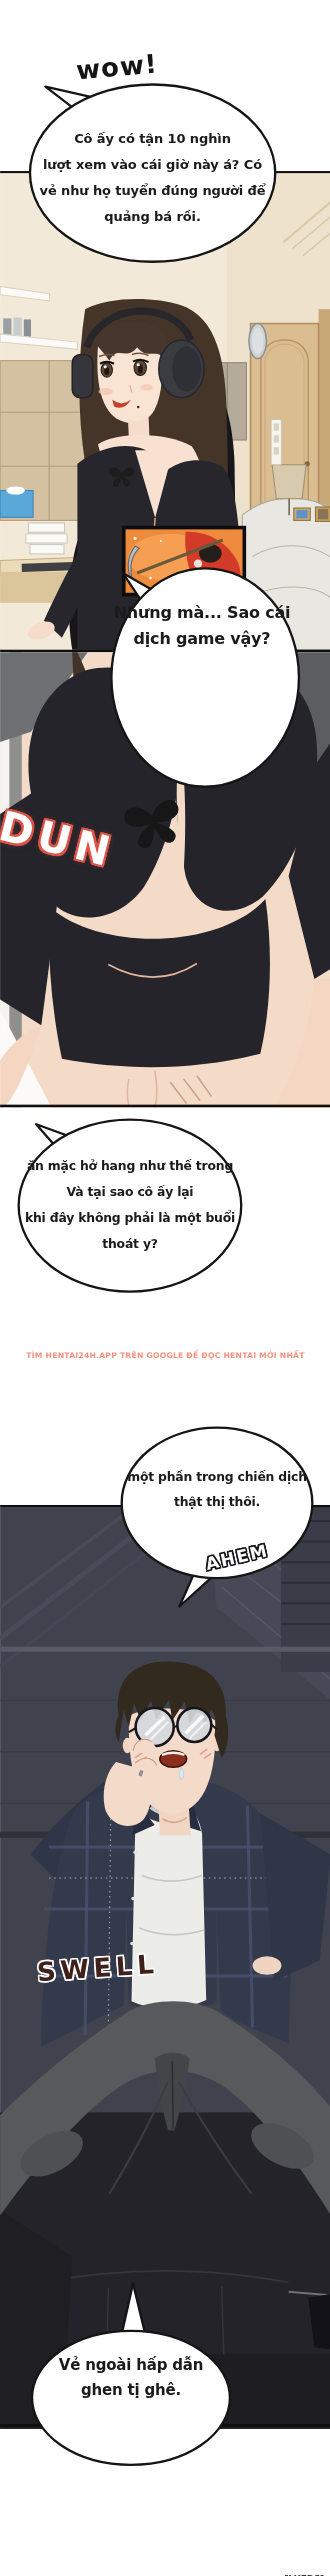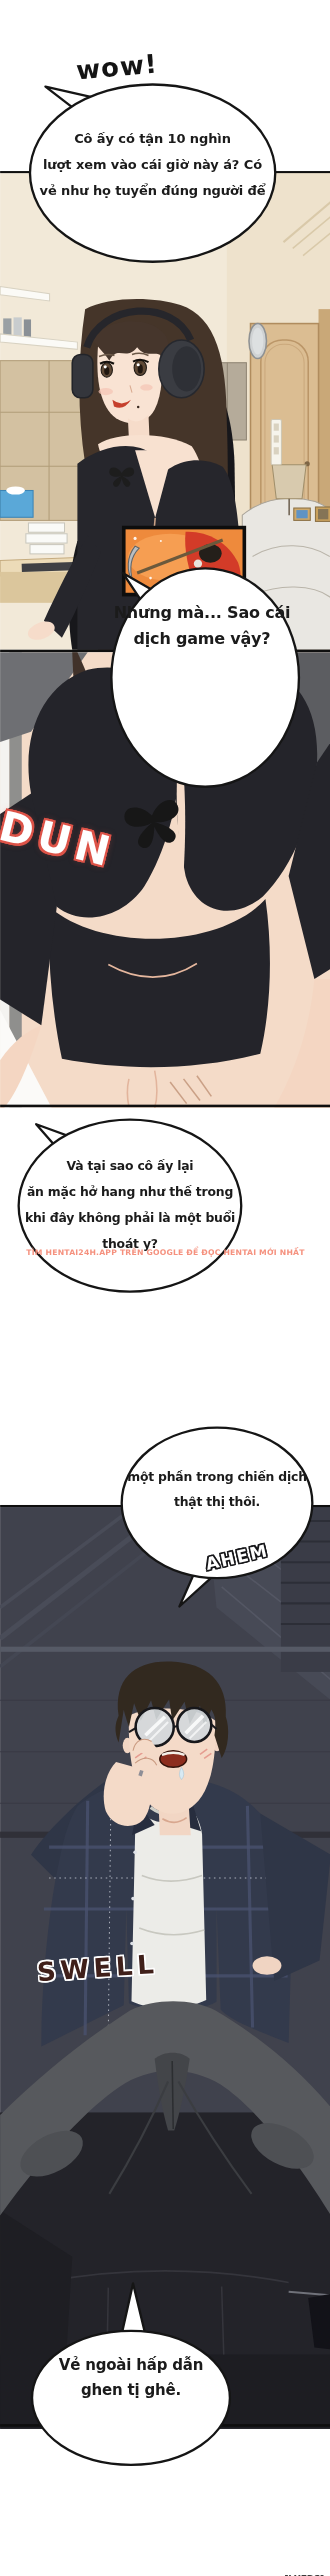--- a/index.html
+++ b/index.html
@@ -18,21 +18,21 @@
   .sfx-dun{left:6.2px;top:802px;font-size:41px;color:#ffffff;transform:rotate(14deg);transform-origin:left top;
            letter-spacing:5.2px;
            text-shadow:-2.1px -2.1px 0 #dd5348,2.1px -2.1px 0 #dd5348,-2.1px 2.1px 0 #dd5348,2.1px 2.1px 0 #dd5348,
                        0 -2.1px 0 #dd5348,0 2.1px 0 #dd5348,-2.1px 0 0 #dd5348,2.1px 0 0 #dd5348,0 0 7.2px rgba(221,83,72,.55);}
   .sfx-ahem{left:205px;top:1547px;font-size:17px;color:#ffffff;transform:rotate(-13deg);letter-spacing:2.1px;
            text-shadow:-1.5px -1.5px 0 #17171a,1.5px -1.5px 0 #17171a,-1.5px 1.5px 0 #17171a,1.5px 1.5px 0 #17171a,
                        0 -1.5px 0 #17171a,0 1.5px 0 #17171a,-1.5px 0 0 #17171a,1.5px 0 0 #17171a;}
   .sfx-swell{left:37px;top:1953px;font-size:26px;color:#40201a;transform:rotate(-4deg);letter-spacing:4.6px;
            text-shadow:-1.5px -1.5px 0 #fff,1.5px -1.5px 0 #fff,-1.5px 1.5px 0 #fff,1.5px 1.5px 0 #fff,
                        0 -1.5px 0 #fff,0 1.5px 0 #fff,-1.5px 0 0 #fff,1.5px 0 0 #fff;}
-  .promo{left:0;top:1248px;width:331px;font-size:7.7px;color:#f5917e;letter-spacing:0.2px;font-weight:700;}
+  .promo{left:0;top:1351px;width:331px;font-size:7.7px;color:#f5917e;letter-spacing:0.2px;font-weight:700;}
   .sitemark{left:206px;top:2574px;width:118px;text-align:right;font-size:9.3px;line-height:10.8px;
             color:#3b3b3b;letter-spacing:-0.3px;font-weight:700;}
 </style>
 </head>
 <body>
 
 <div class="page">
 
 <svg class="art" width="331" height="2605" viewBox="0 0 642 5056" xmlns="http://www.w3.org/2000/svg">
 
@@ -292,32 +292,33 @@
     <ellipse cx="254" cy="4654" rx="192" ry="130" fill="#ffffff" stroke="#151515" stroke-width="4.5"></ellipse>
   </g>
 </svg>
 
 <div class="sfx sfx-wow">wow!</div>
 
 <div class="txt bubble-text b1">
   <span class="line">Cô ấy có tận 10 nghìn</span>
   <span class="line">lượt xem vào cái giờ này á? Có</span>
   <span class="line">vẻ như họ tuyển đúng người để</span>
+  <span class="line">quảng bá rồi.</span>
 </div>
 
 <div class="txt bubble-text b2">
   <span class="line">Nhưng mà... Sao cái</span>
   <span class="line">dịch game vậy?</span>
 </div>
 
 <div class="sfx sfx-dun">DUN</div>
 
 <div class="txt bubble-text b3">
+  <span class="line">ăn mặc hở hang như thế trong</span>
   <span class="line">Và tại sao cô ấy lại</span>
-  <span class="line">ăn mặc hở hang như thế trong</span>
   <span class="line">khi đây không phải là một buổi</span>
   <span class="line">thoát y?</span>
 </div>
 
 <div class="txt promo">TÌM HENTAI24H.APP TRÊN GOOGLE ĐỂ ĐỌC HENTAI MỚI NHẤT</div>
 
 <div class="txt bubble-text b4">
   <span class="line">một phần trong chiến dịch</span>
   <span class="line">thật thị thôi.</span>
 </div>

